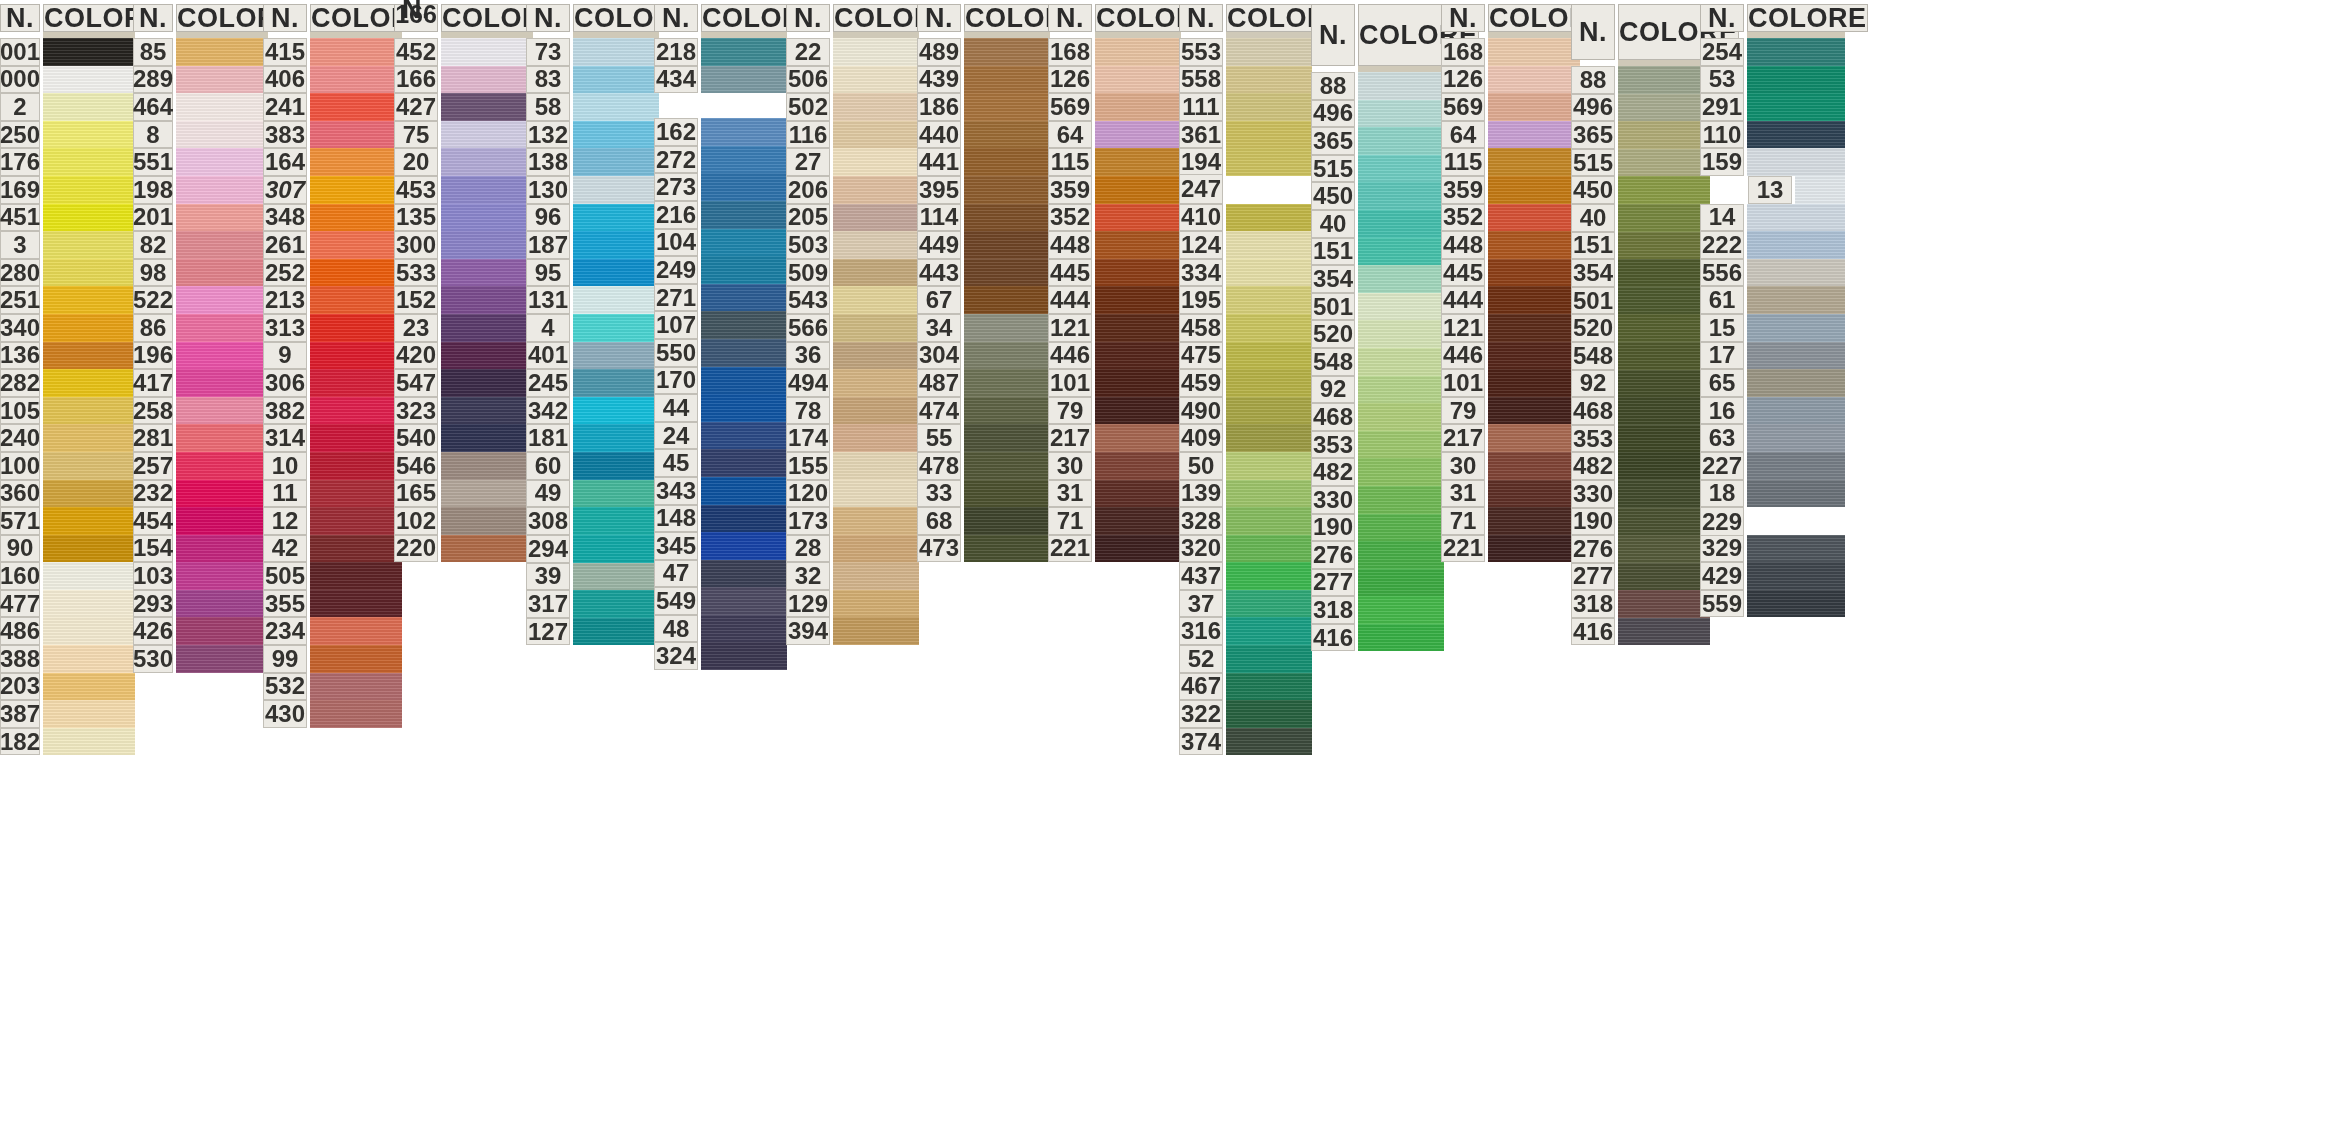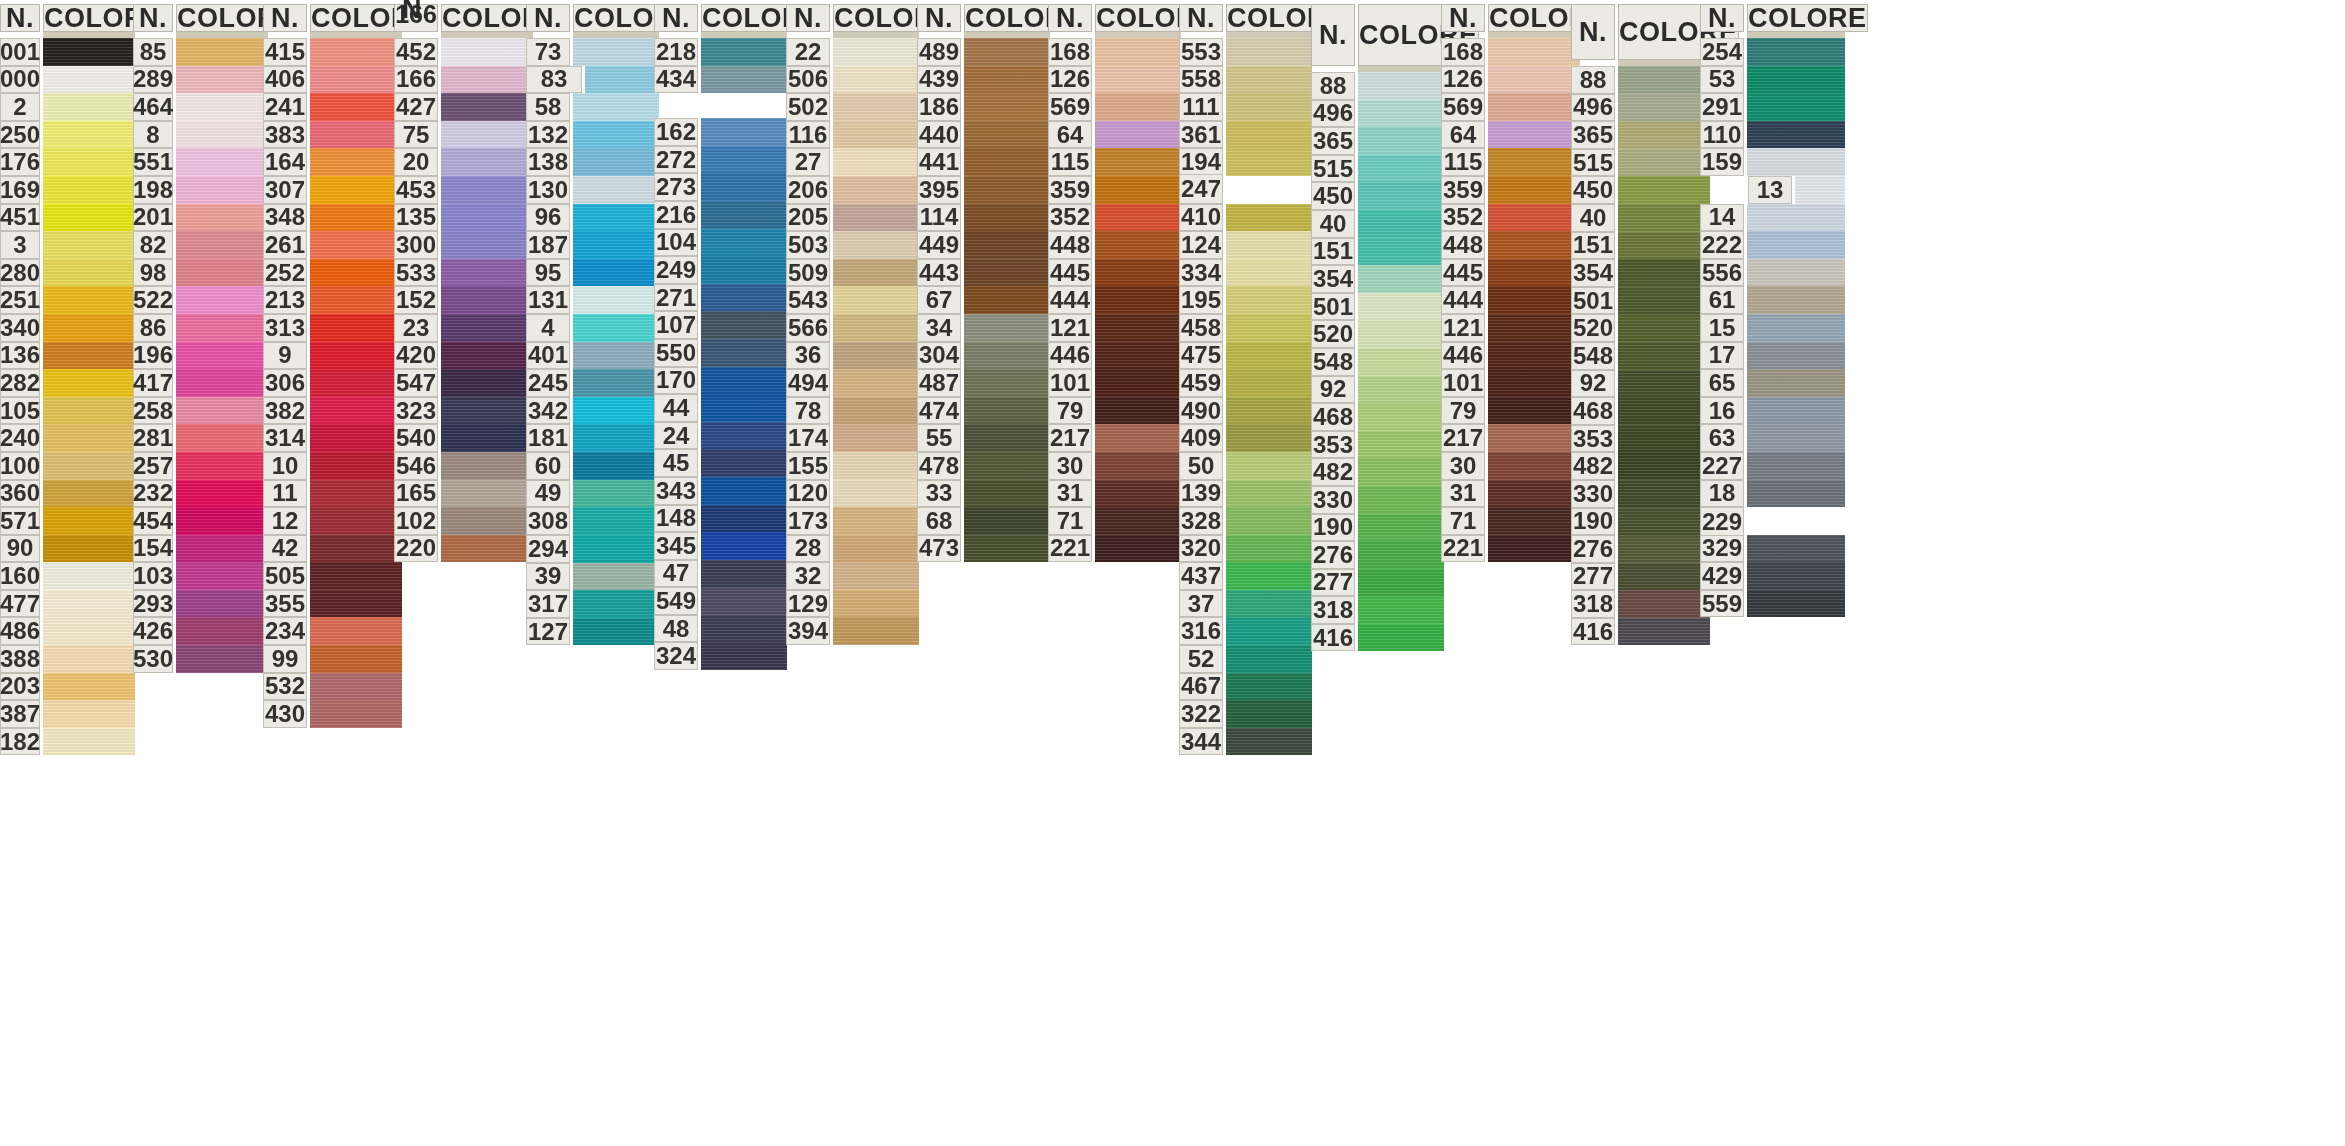--- a/index.html
+++ b/index.html
@@ -335,21 +335,21 @@
           <div class="cell-c" style="width: 92px; background: rgb(241, 84, 64);"></div>
         </div>
         <div class="row" style="height: 27.6px;">
           <div class="cell-n" style="width: 44px;">383</div>
           <div class="cell-c" style="width: 92px; background: rgb(234, 106, 118);"></div>
         </div>
         <div class="row" style="height: 27.6px;">
           <div class="cell-n" style="width: 44px;">164</div>
           <div class="cell-c" style="width: 92px; background: rgb(240, 145, 57);"></div>
         </div>
-        <div class="row" style="height: 27.6px;">
+        <div class="row" style="height: 27.6px; font-style: italic;">
           <div class="cell-n" style="width: 44px;">307</div>
           <div class="cell-c" style="width: 92px; background: rgb(242, 165, 11);"></div>
         </div>
         <div class="row" style="height: 27.6px;">
           <div class="cell-n" style="width: 44px;">348</div>
           <div class="cell-c" style="width: 92px; background: rgb(239, 122, 21);"></div>
         </div>
         <div class="row" style="height: 27.6px;">
           <div class="cell-n" style="width: 44px;">261</div>
           <div class="cell-c" style="width: 92px; background: rgb(242, 113, 79);"></div>
@@ -519,21 +519,21 @@
         </div>
         <div class="hdr-c">COLORE</div>
       </div>
       <div class="topstrip" style="margin-left: 47px; width: 86px; background: rgb(207, 201, 184);"></div>
       <div class="rows">
         <div class="row" style="height: 27.6px;">
           <div class="cell-n" style="width: 44px;">73</div>
           <div class="cell-c" style="width: 86px; background: rgb(192, 219, 230);"></div>
         </div>
         <div class="row" style="height: 27.6px;">
-          <div class="cell-n" style="width: 56px;">83</div>
+          <div class="cell-n" style="width: 44px;">83</div>
           <div class="cell-c" style="width: 86px; background: rgb(143, 204, 226);"></div>
         </div>
         <div class="row" style="height: 27.6px;">
           <div class="cell-n" style="width: 44px;">58</div>
           <div class="cell-c" style="width: 86px; background: rgb(185, 223, 235);"></div>
         </div>
         <div class="row" style="height: 27.6px;">
           <div class="cell-n" style="width: 44px;">132</div>
           <div class="cell-c" style="width: 86px; background: rgb(108, 197, 228);"></div>
         </div>
@@ -1086,21 +1086,21 @@
         </div>
         <div class="row" style="height: 27.6px;">
           <div class="cell-n" style="width: 44px;">467</div>
           <div class="cell-c" style="width: 86px; background: rgb(29, 122, 85);"></div>
         </div>
         <div class="row" style="height: 27.6px;">
           <div class="cell-n" style="width: 44px;">322</div>
           <div class="cell-c" style="width: 86px; background: rgb(39, 97, 63);"></div>
         </div>
         <div class="row" style="height: 27.6px;">
-          <div class="cell-n" style="width: 44px;">344</div>
+          <div class="cell-n" style="width: 44px;">374</div>
           <div class="cell-c" style="width: 86px; background: rgb(60, 74, 60);"></div>
         </div>
       </div>
     </div>
     <div class="column" style="position: absolute; left: 1311px; top: 0px; width: 133px;">
       <div class="col-header" style="height: 62px; margin-top: 4px;">
         <div class="hdr-n-wrap" style="width: 44px;">
           <div class="hdr-n" style="width: 100%;">N.</div>
         </div>
         <div class="hdr-c">COLORE</div>

